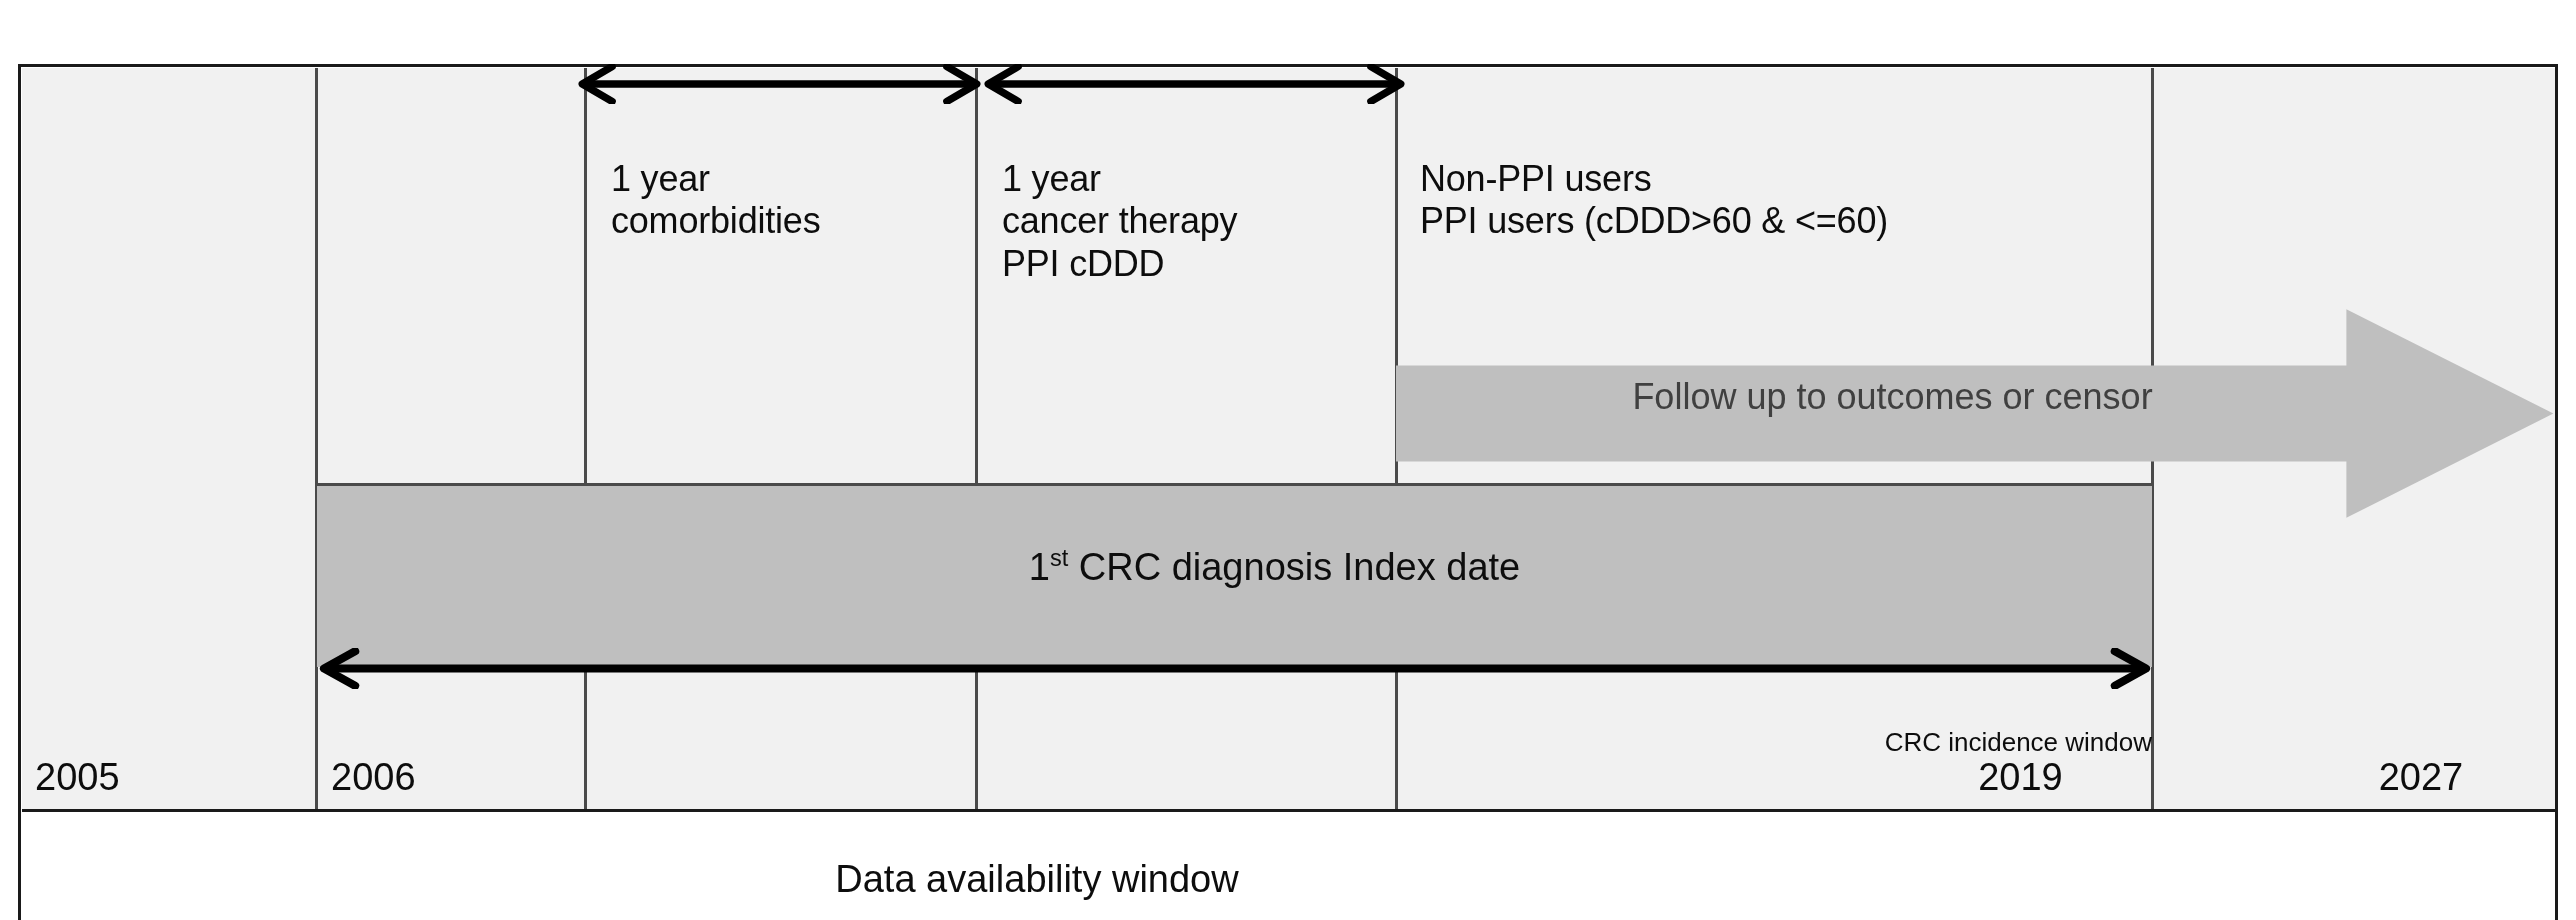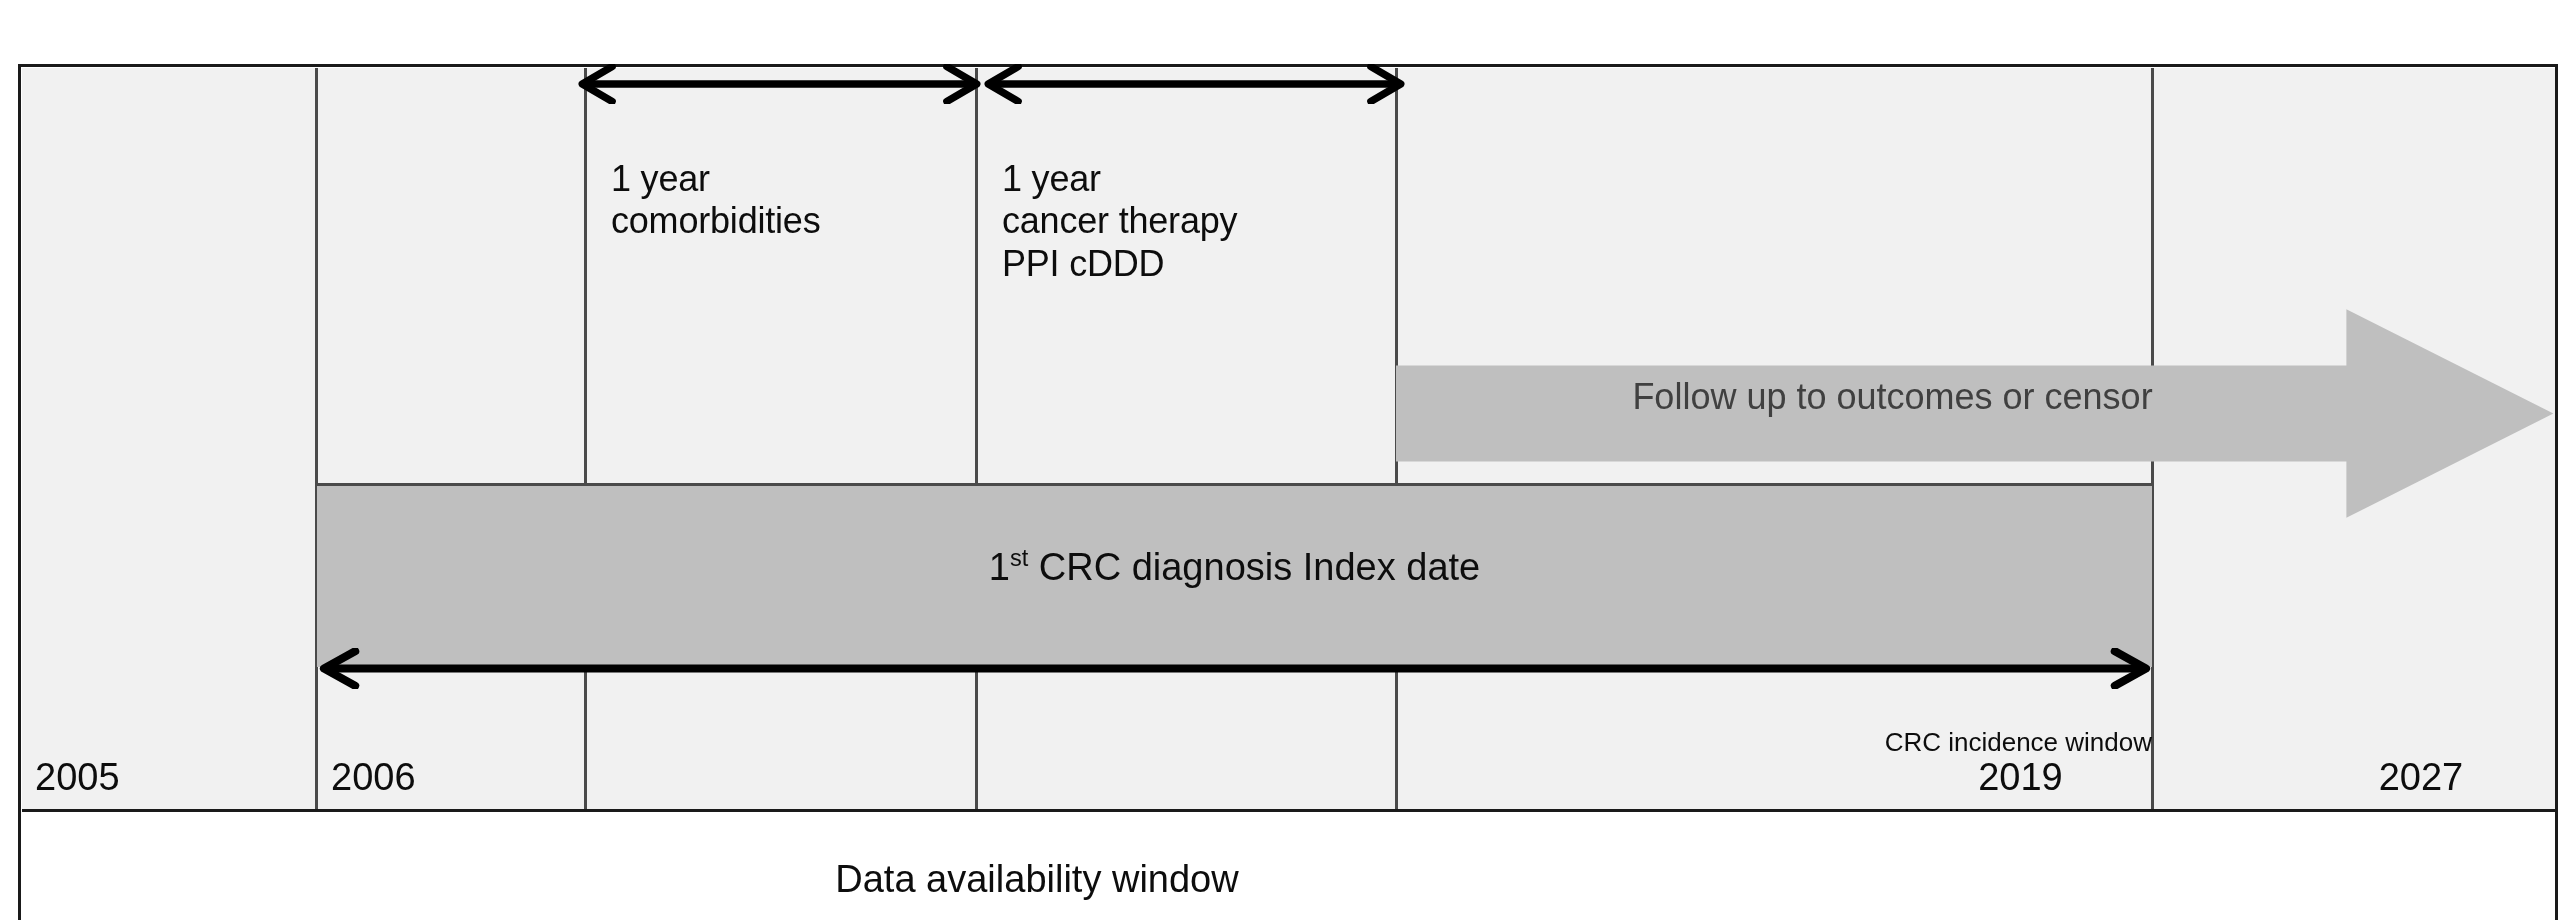--- a/index.html
+++ b/index.html
@@ -96,20 +96,21 @@
     border-top: 3.3px solid #4a4a4a;
     box-sizing: border-box;
   }
   .index-bar-label {
     position: absolute;
     width: 100%;
     text-align: center;
     color: #0d0d0d;
     font-size: 38px;
     white-space: nowrap;
+    padding-left: 40px;
   }
   .index-bar-label sup {
     font-size: 0.62em;
     vertical-align: super;
     line-height: 0;
   }
 
   
   .incidence-arrow {
     position: absolute;
@@ -191,20 +192,22 @@
     </svg>
   </div>
 
   <div class="cell-text" style="left:611px;top:116px;width:348px;">1 year
 comorbidities</div>
 
   <div class="cell-text" style="left:1002px;top:116px;width:389px;">1 year
 cancer therapy
 PPI cDDD</div>
 
+  <div class="cell-text" style="left:1420px;top:116px;width:745px;">Non-PPI users
+PPI users (cDDD&gt;60 &amp; &lt;=60)</div>
 
   <div class="follow-arrow" style="left:1396px;top:267px;width:1159px;height:209px;">
     <svg width="1159" height="209" viewBox="0 0 1400 252">
       <polygon points="0,68 1148,68 1148,0 1398,126 1148,252 1148,184 0,184" fill="#bfbfbf"></polygon>
     </svg>
   </div>
   <div class="follow-arrow-label" style="left:1396px;top:334px;width:993px;">Follow up to outcomes or censor</div>
 
   <div class="index-bar" style="left:317px;top:441px;width:1835px;height:184px;">
     <div class="index-bar-label" style="top:60px;"><span>1</span><sup>st</sup><span> CRC diagnosis Index date</span></div>

